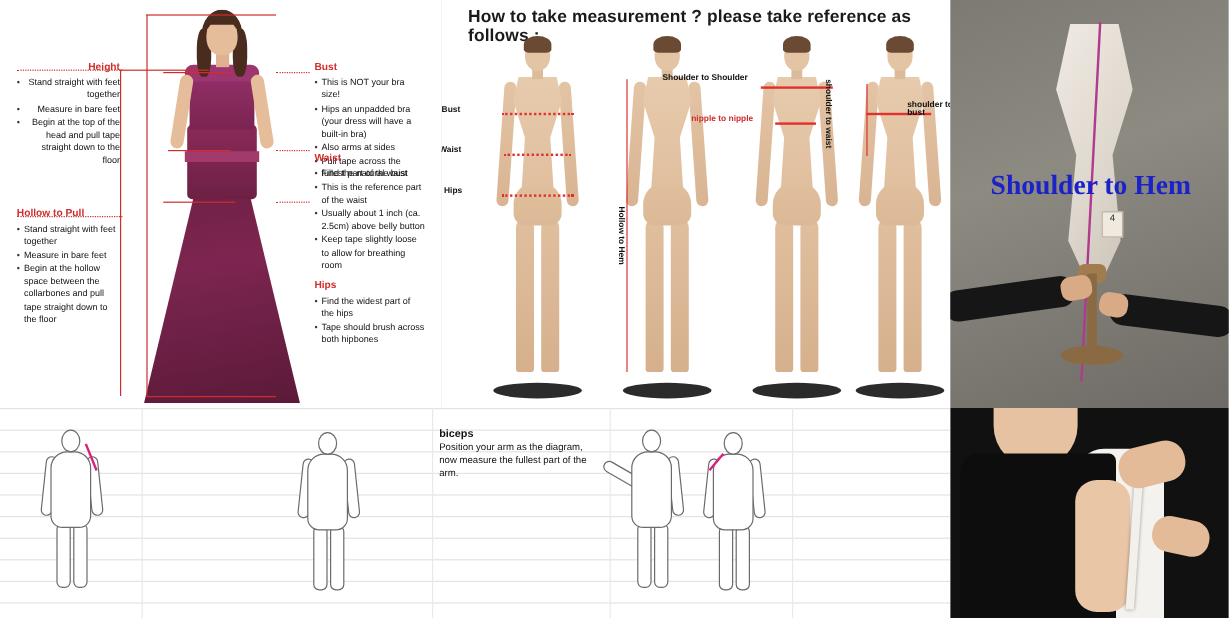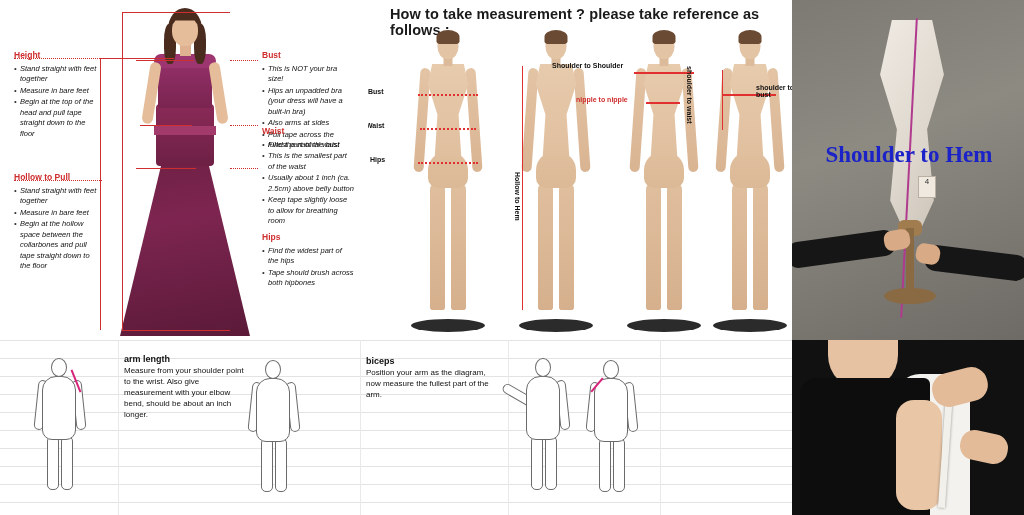--- a/index.html
+++ b/index.html
@@ -38,21 +38,21 @@
   .model-armL{position:absolute;left:26px;top:54px;width:11px;height:62px;background:#e6bd9b;border-radius:6px;transform:rotate(9deg);}
   .model-armR{position:absolute;left:93px;top:54px;width:11px;height:62px;background:#e6bd9b;border-radius:6px;transform:rotate(-9deg);}
 
   
   .vline{position:absolute;border-left:1px solid #cf2e2e;}
   .hline{position:absolute;border-top:1px solid #cf2e2e;}
   .dot-h{position:absolute;border-top:1px dotted #cf2e2e;}
 
   .lbl{position:absolute;font-size:7.5px;line-height:10.5px;color:#111;}
   .lbl h4{margin:0 0 3px 0;font-size:8.5px;color:#cf2e2e;font-weight:bold;}
-  .lbl ul{margin:0;padding:0;list-style:none;font-style:italic;}
+  .lbl ul{margin:0;padding:0;list-style:none;}
   .lbl li{position:relative;padding-left:6px;margin-bottom:1px;}
   .lbl li:before{content:"\2022";position:absolute;left:0;top:0;color:#333;}
 
   
   #panel-mannequin{left:368px;top:0;width:424px;height:340px;background:#fff;border-right:1px solid #d8d8d8;}
   .howto{position:absolute;left:22px;top:6px;font-size:14.5px;font-weight:bold;color:#1a1a1a;letter-spacing:.1px;}
   .mannequin{position:absolute;bottom:16px;}
   .m-head{position:absolute;left:50%;transform:translateX(-50%);top:0;width:21px;height:27px;background:#e3c4a5;border-radius:50% 50% 45% 45%;}
   .m-hair{position:absolute;left:50%;transform:translateX(-50%);top:-2px;width:23px;height:14px;background:#6b4a33;border-radius:50% 50% 20% 20%;}
   .m-neck{position:absolute;left:50%;transform:translateX(-50%);top:25px;width:9px;height:9px;background:#dcbb9b;}
@@ -148,21 +148,21 @@
     <div class="hline" style="left:100px;top:58px;width:74px;"></div>
     <div class="dot-h" style="left:14px;top:58px;width:88px;"></div>
     <div class="dot-h" style="left:14px;top:180px;width:88px;"></div>
     <div class="dot-h" style="left:230px;top:60px;width:28px;"></div>
     <div class="dot-h" style="left:230px;top:125px;width:28px;"></div>
     <div class="dot-h" style="left:230px;top:168px;width:28px;"></div>
     <div class="hline" style="left:136px;top:60px;width:58px;"></div>
     <div class="hline" style="left:140px;top:125px;width:52px;"></div>
     <div class="hline" style="left:136px;top:168px;width:60px;"></div>
 
-    <div class="lbl" style="left:14px;top:50px;width:86px;">
+    <div class="lbl" style="left:14px;top:50px;width:86px;text-align:right;">
       <h4>Height</h4>
       <ul>
         <li>Stand straight with feet together</li>
         <li>Measure in bare feet</li>
         <li>Begin at the top of the head and pull tape straight down to the floor</li>
       </ul>
     </div>
 
     <div class="lbl" style="left:14px;top:172px;width:86px;">
       <h4>Hollow to Pull</h4>
@@ -180,21 +180,21 @@
         <li>Hips an unpadded bra (your dress will have a built-in bra)</li>
         <li>Also arms at sides</li>
         <li>Pull tape across the fullest part of the bust</li>
       </ul>
     </div>
 
     <div class="lbl" style="left:262px;top:126px;width:92px;">
       <h4>Waist</h4>
       <ul>
         <li>Find the natural waist</li>
-        <li>This is the smallest part of the waist</li>
+        <li>This is the reference part of the waist</li>
         <li>Usually about 1 inch (ca. 2.5cm) above belly button</li>
         <li>Keep tape slightly loose to allow for breathing room</li>
       </ul>
     </div>
 
     <div class="lbl" style="left:262px;top:232px;width:92px;">
       <h4>Hips</h4>
       <ul>
         <li>Find the widest part of the hips</li>
         <li>Tape should brush across both hipbones</li>
@@ -307,24 +307,20 @@
     <div class="sketch" style="left:24px;top:18px;width:70px;height:140px;">
       <div class="sk-armL"></div>
       <div class="sk-armR"></div>
       <div class="sk-legL"></div>
       <div class="sk-legR"></div>
       <div class="sk-body"></div>
       <div class="sk-head"></div>
       <div class="sk-measure" style="left:40px;top:22px;width:24px;transform:rotate(68deg);"></div>
     </div>
 
-    <div class="bnote" style="left:124px;top:14px;width:124px;">
-      <b>arm length</b>
-      <div>Measure from your shoulder point to the wrist. Also give measurement with your elbow bend, should be about an inch longer.</div>
-    </div>
 
     <div class="sketch" style="left:238px;top:20px;width:70px;height:140px;">
       <div class="sk-armL"></div>
       <div class="sk-armR"></div>
       <div class="sk-legL"></div>
       <div class="sk-legR"></div>
       <div class="sk-body"></div>
       <div class="sk-head"></div>
     </div>
 

